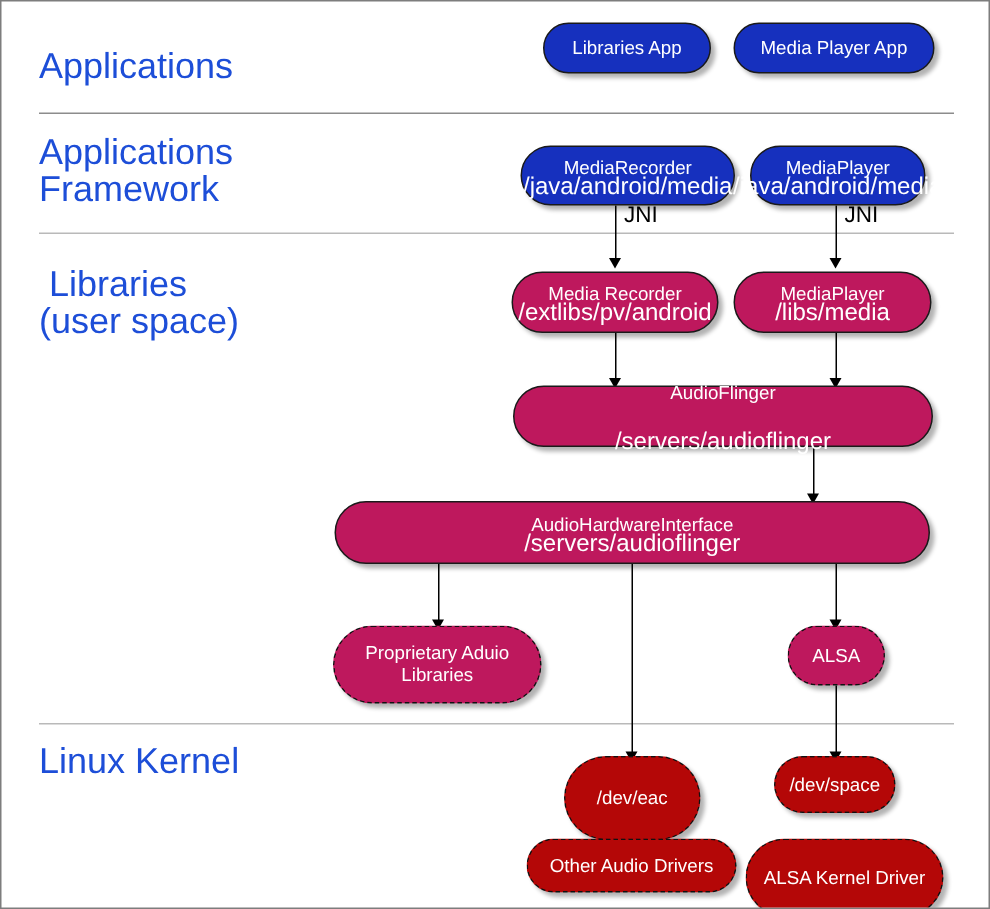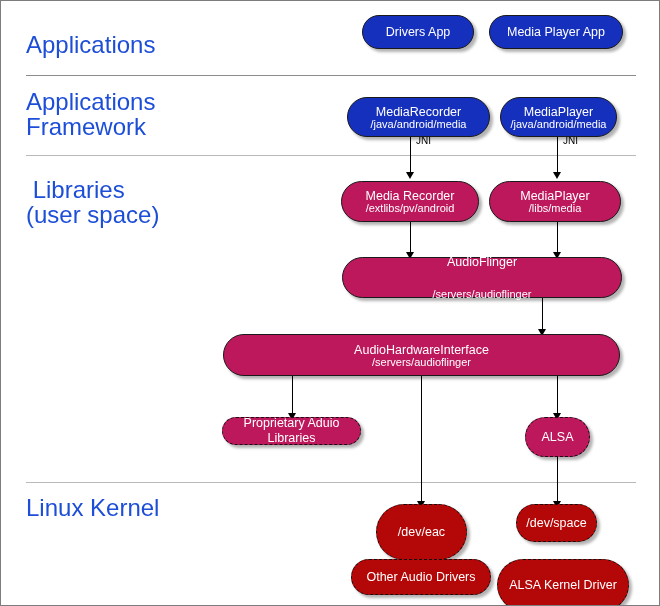--- a/index.html
+++ b/index.html
@@ -50,21 +50,21 @@
     border:1px solid #1a1a1a;
     box-shadow:3px 3px 3px rgba(0,0,0,0.30);
     z-index:5;
   }
   .node .t1{
     font-size:12.5px;
     line-height:14px;
     white-space:nowrap;
   }
   .node .t2{
-    font-size:11px;
+    font-size:16px;
     line-height:11px;
     white-space:nowrap;
   }
 
   .node.blue{background:#1630be;}
   .node.green{background:#be185d;}
   .node.red{background:#b40707;}
   .node.dashed{border:1px dashed #111111;}
 
   
@@ -83,21 +83,21 @@
   .arrowhead{
     position:absolute;
     width:0;height:0;
     border-left:4px solid transparent;
     border-right:4px solid transparent;
     border-top:7px solid #000000;
     z-index:3;
   }
   .edge-label{
     position:absolute;
-    font-size:10px;
+    font-size:15px;
     color:#000000;
     white-space:nowrap;
     z-index:4;
   }
 </style>
 </head>
 <body>
 
 <div id="stage">
 
@@ -138,21 +138,21 @@
   <div class="vline" style="left:420px; top:375px; height:128px;"></div>
   <div class="arrowhead" style="left:416px; top:500px;"></div>
 
   <div class="vline" style="left:556px; top:375px; height:40px;"></div>
   <div class="arrowhead" style="left:552px; top:412px;"></div>
 
   <div class="vline" style="left:556px; top:456px; height:47px;"></div>
   <div class="arrowhead" style="left:552px; top:500px;"></div>
 
   <div class="node blue" style="left:361px; top:14px; width:112px; height:34px;">
-    <span class="t1">Drivers App</span>
+    <span class="t1">Libraries App</span>
   </div>
 
   <div class="node blue" style="left:488px; top:14px; width:134px; height:34px;">
     <span class="t1">Media Player App</span>
   </div>
 
   <div class="node blue" style="left:346px; top:96px; width:143px; height:40px;">
     <span class="t1">MediaRecorder</span>
     <span class="t2">/java/android/media</span>
   </div>
@@ -175,21 +175,21 @@
   <div class="node green" style="left:341px; top:256px; width:280px; height:41px;gap:20px;">
     <span class="t1">AudioFlinger</span>
     <span class="t2">/servers/audioflinger</span>
   </div>
 
   <div class="node green" style="left:222px; top:333px; width:397px; height:42px;">
     <span class="t1">AudioHardwareInterface</span>
     <span class="t2">/servers/audioflinger</span>
   </div>
 
-  <div class="node green dashed two-line" style="left:221px; top:416px; width:139px; height:28px;">
+  <div class="node green dashed two-line" style="left:221px; top:416px; width:139px; height:52px;">
     <span class="wrap">Proprietary Aduio</span>
     <span class="wrap">Libraries</span>
   </div>
 
   <div class="node green dashed" style="left:524px; top:416px; width:65px; height:40px;">
     <span class="t1">ALSA</span>
   </div>
 
   <div class="node red dashed" style="left:375px; top:503px; width:91px; height:56px;">
     <span class="t1">/dev/eac</span>

